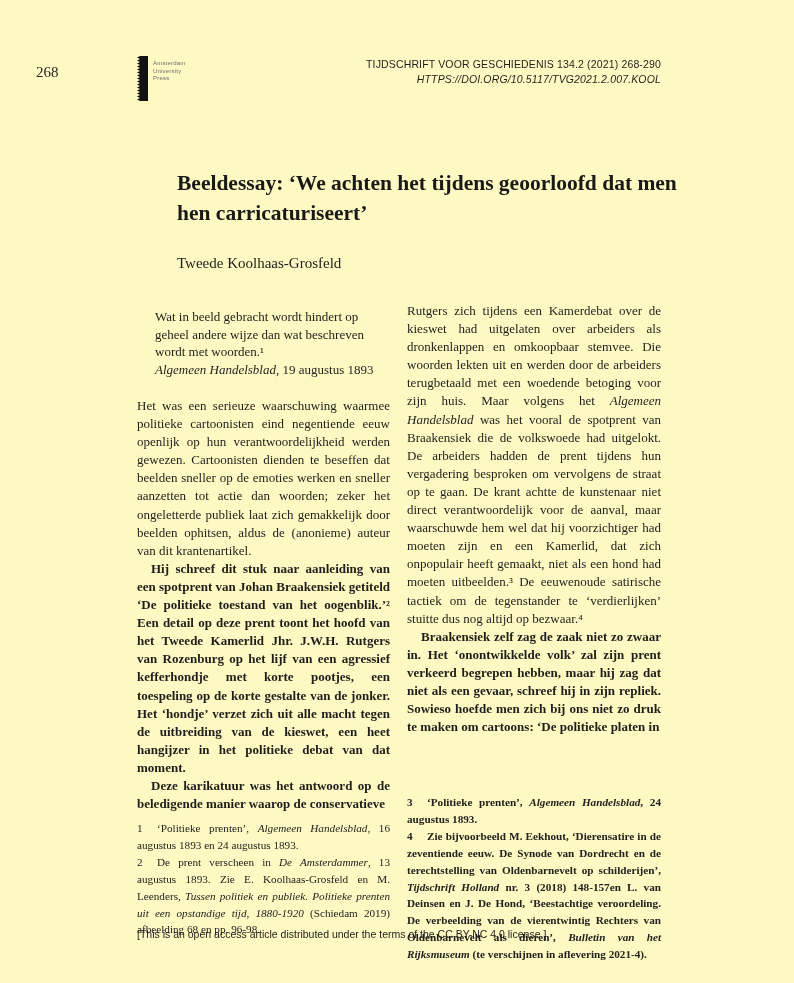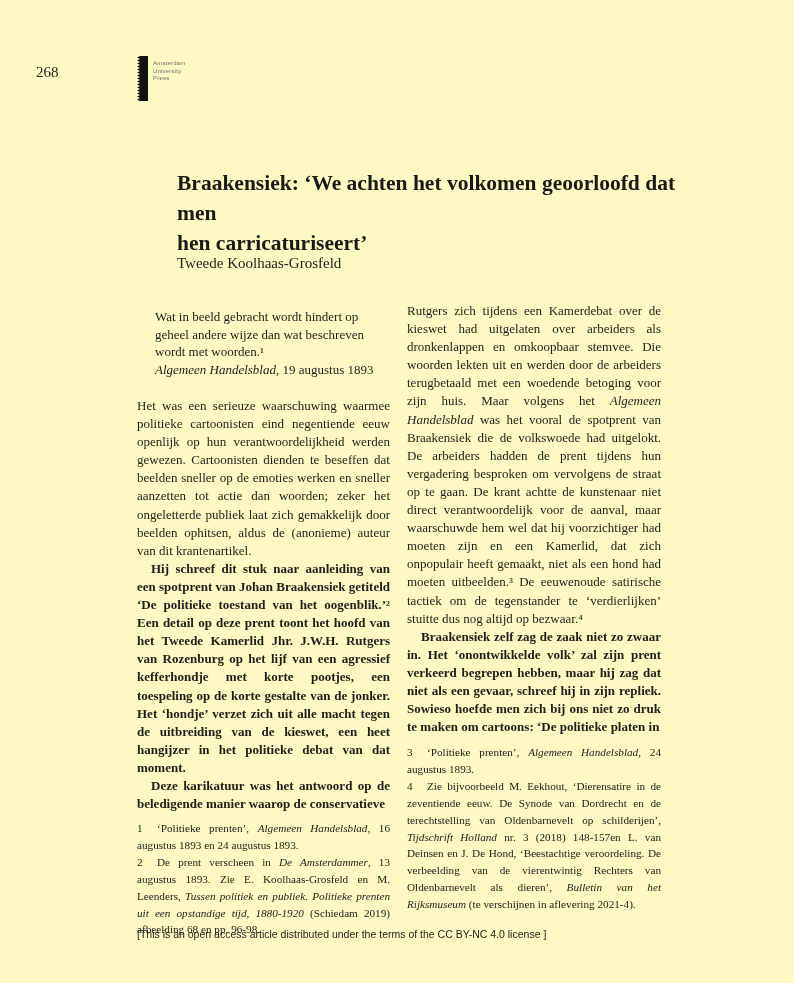--- a/index.html
+++ b/index.html
@@ -35,21 +35,21 @@
   .left-col  { left:137px; top:302px; width:253px; }
   .right-col { left:407px; top:302px; width:254px; }
   .col p { margin:0; }
   .indent { text-indent:14px;font-weight:bold; }
 
   .epigraph { margin-left:18px; width:234px; text-align:left; line-height:17.5px; padding-top:6px; margin-bottom:19px; }
   .epigraph .src { margin-top:0; }
 
   .fn { font-size:11.2px; line-height:16.9px; text-align:justify; color:#22221f; }
   .fn-left  { left:137px; top:820px; width:253px; }
-  .fn-right { left:407px; top:744px; width:254px; }
+  .fn-right { left:407px; top:794px; width:254px;font-weight:bold; }
   .fn .fn-item { margin:0; }
   .fn .num { display:inline-block; width:20px; }
 
   .footer {
     left:137px; top:928px; font-family:"Liberation Sans",sans-serif;
     font-size:10.5px; line-height:13.8px; color:#1d1d1b;
   }
 
   .it { font-style:italic; }
 </style>
@@ -64,23 +64,27 @@
     <svg class="logo-mark" viewBox="0 0 12 45" xmlns="http://www.w3.org/2000/svg">
       <path fill="#121212" d="M12 0 H4 L1 1.5 4 3 1 4.5 4 6 1 7.5 4 9 1 10.5 4 12 1 13.5 4 15 1 16.5 4 18 1 19.5 4 21 1 22.5 4 24 1 25.5 4 27 1 28.5 4 30 1 31.5 4 33 1 34.5 4 36 1 37.5 4 39 1 40.5 4 42 1 43.5 4 45 H12 Z"></path>
     </svg>
     <div class="logo-text">
       <div>Amsterdam</div>
       <div>University</div>
       <div>Press</div>
     </div>
   </div>
 
+  <div class="abs header-right">
+    <div>TIJDSCHRIFT VOOR GESCHIEDENIS 134.2 (2021) 268-290</div>
+    <div class="doi">HTTPS://DOI.ORG/10.5117/TVG2021.2.007.KOOL</div>
+  </div>
 
   <div class="abs titleblock">
-    <div class="title-line">Braakensiek: ‘We achten het volkomen geoorloofd dat men</div>
+    <div class="title-line">Beeldessay: ‘We achten het tijdens geoorloofd dat men</div>
     <div class="title-line">hen carricaturiseert’</div>
   </div>
   <div class="abs author">Tweede Koolhaas-Grosfeld</div>
 
   <div class="abs col left-col">
     <div class="epigraph">
       <div>Wat in beeld gebracht wordt hindert op geheel andere wijze dan wat beschreven wordt met woorden.¹</div>
       <div class="src"><span class="it">Algemeen Handelsblad</span><span>, 19 augustus 1893</span></div>
     </div>
     <p>Het was een serieuze waarschuwing waarmee politieke cartoonisten eind negentiende eeuw openlijk op hun verantwoordelijkheid werden gewezen. Cartoonisten dienden te beseffen dat beelden sneller op de emoties werken en sneller aanzetten tot actie dan woorden; zeker het ongeletterde publiek laat zich gemakkelijk door beelden ophitsen, aldus de (anonieme) auteur van dit krantenartikel.</p>

